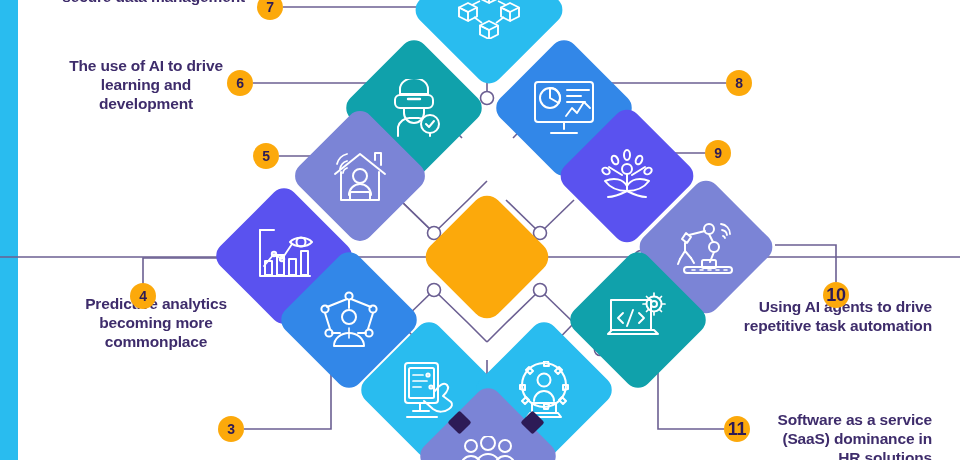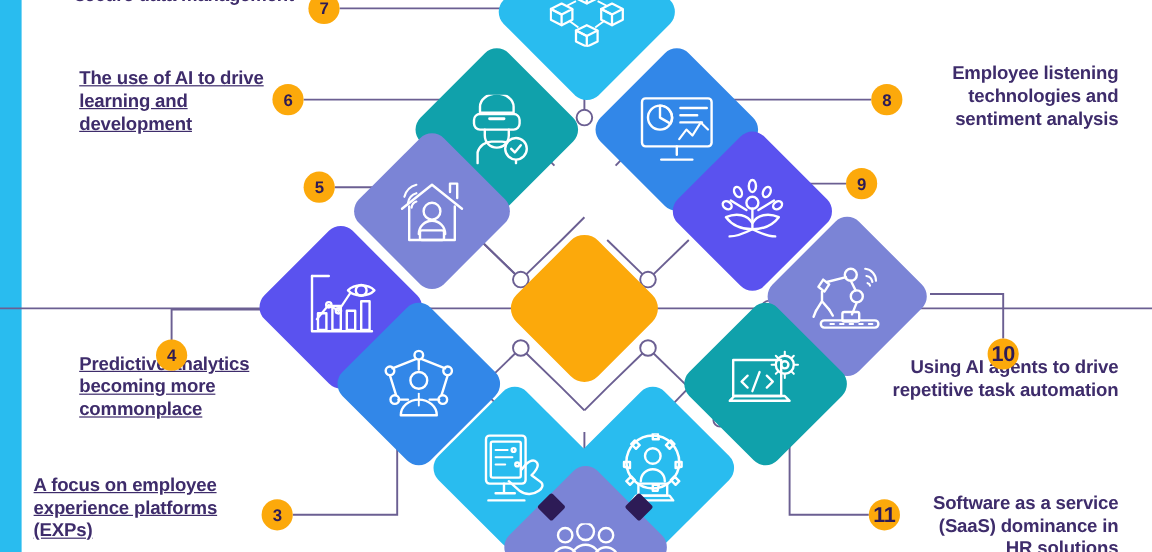--- a/index.html
+++ b/index.html
@@ -41,21 +41,21 @@
   }
   .badge.b10,.badge.b11{font-size:18px;}
 
   
   .lbl{
     position:absolute;color:#3e2c6b;font-weight:bold;
     font-size:15.5px;line-height:1.22;z-index:35;
     letter-spacing:-0.15px;
   }
   .lbl.r{text-align:right;}
-  .lbl.l{text-align:left;text-decoration:underline;}
+  .lbl.l{text-align:center;}
 </style>
 </head>
 <body>
 
 <div id="stage">
 
   <div class="stripe"></div>
 
   <svg class="wires" viewBox="0 0 960 460" xmlns="http://www.w3.org/2000/svg">
     <g fill="none" stroke="#6b5f92" stroke-width="1.6">
@@ -330,22 +330,20 @@
   <div class="badge b10" style="left:823px;top:282px;">10</div>
   <div class="badge b11" style="left:724px;top:416px;">11</div>
 
   <div class="lbl r" style="left:60px;top:-12px;width:185px;">secure data management</div>
 
   <div class="lbl l" style="left:66px;top:57px;width:160px;">The use of AI to drive learning and development</div>
 
 
   <div class="lbl l" style="left:66px;top:295px;width:180px;">Predictive analytics becoming more commonplace</div>
 
-  <div class="lbl l" style="left:28px;top:396px;width:195px;">A focus on employee experience platforms (EXPs)</div>
-
-  <div class="lbl r" style="left:748px;top:53px;width:184px;">Employee listening technologies and sentiment analysis</div>
+
 
 
   <div class="lbl r" style="left:742px;top:298px;width:190px;">Using AI agents to drive repetitive task automation</div>
 
   <div class="lbl r" style="left:760px;top:390px;width:172px;margin-top:21px;">Software as a service (SaaS) dominance in HR solutions</div>
 
 </div>
 
 </body></html>

